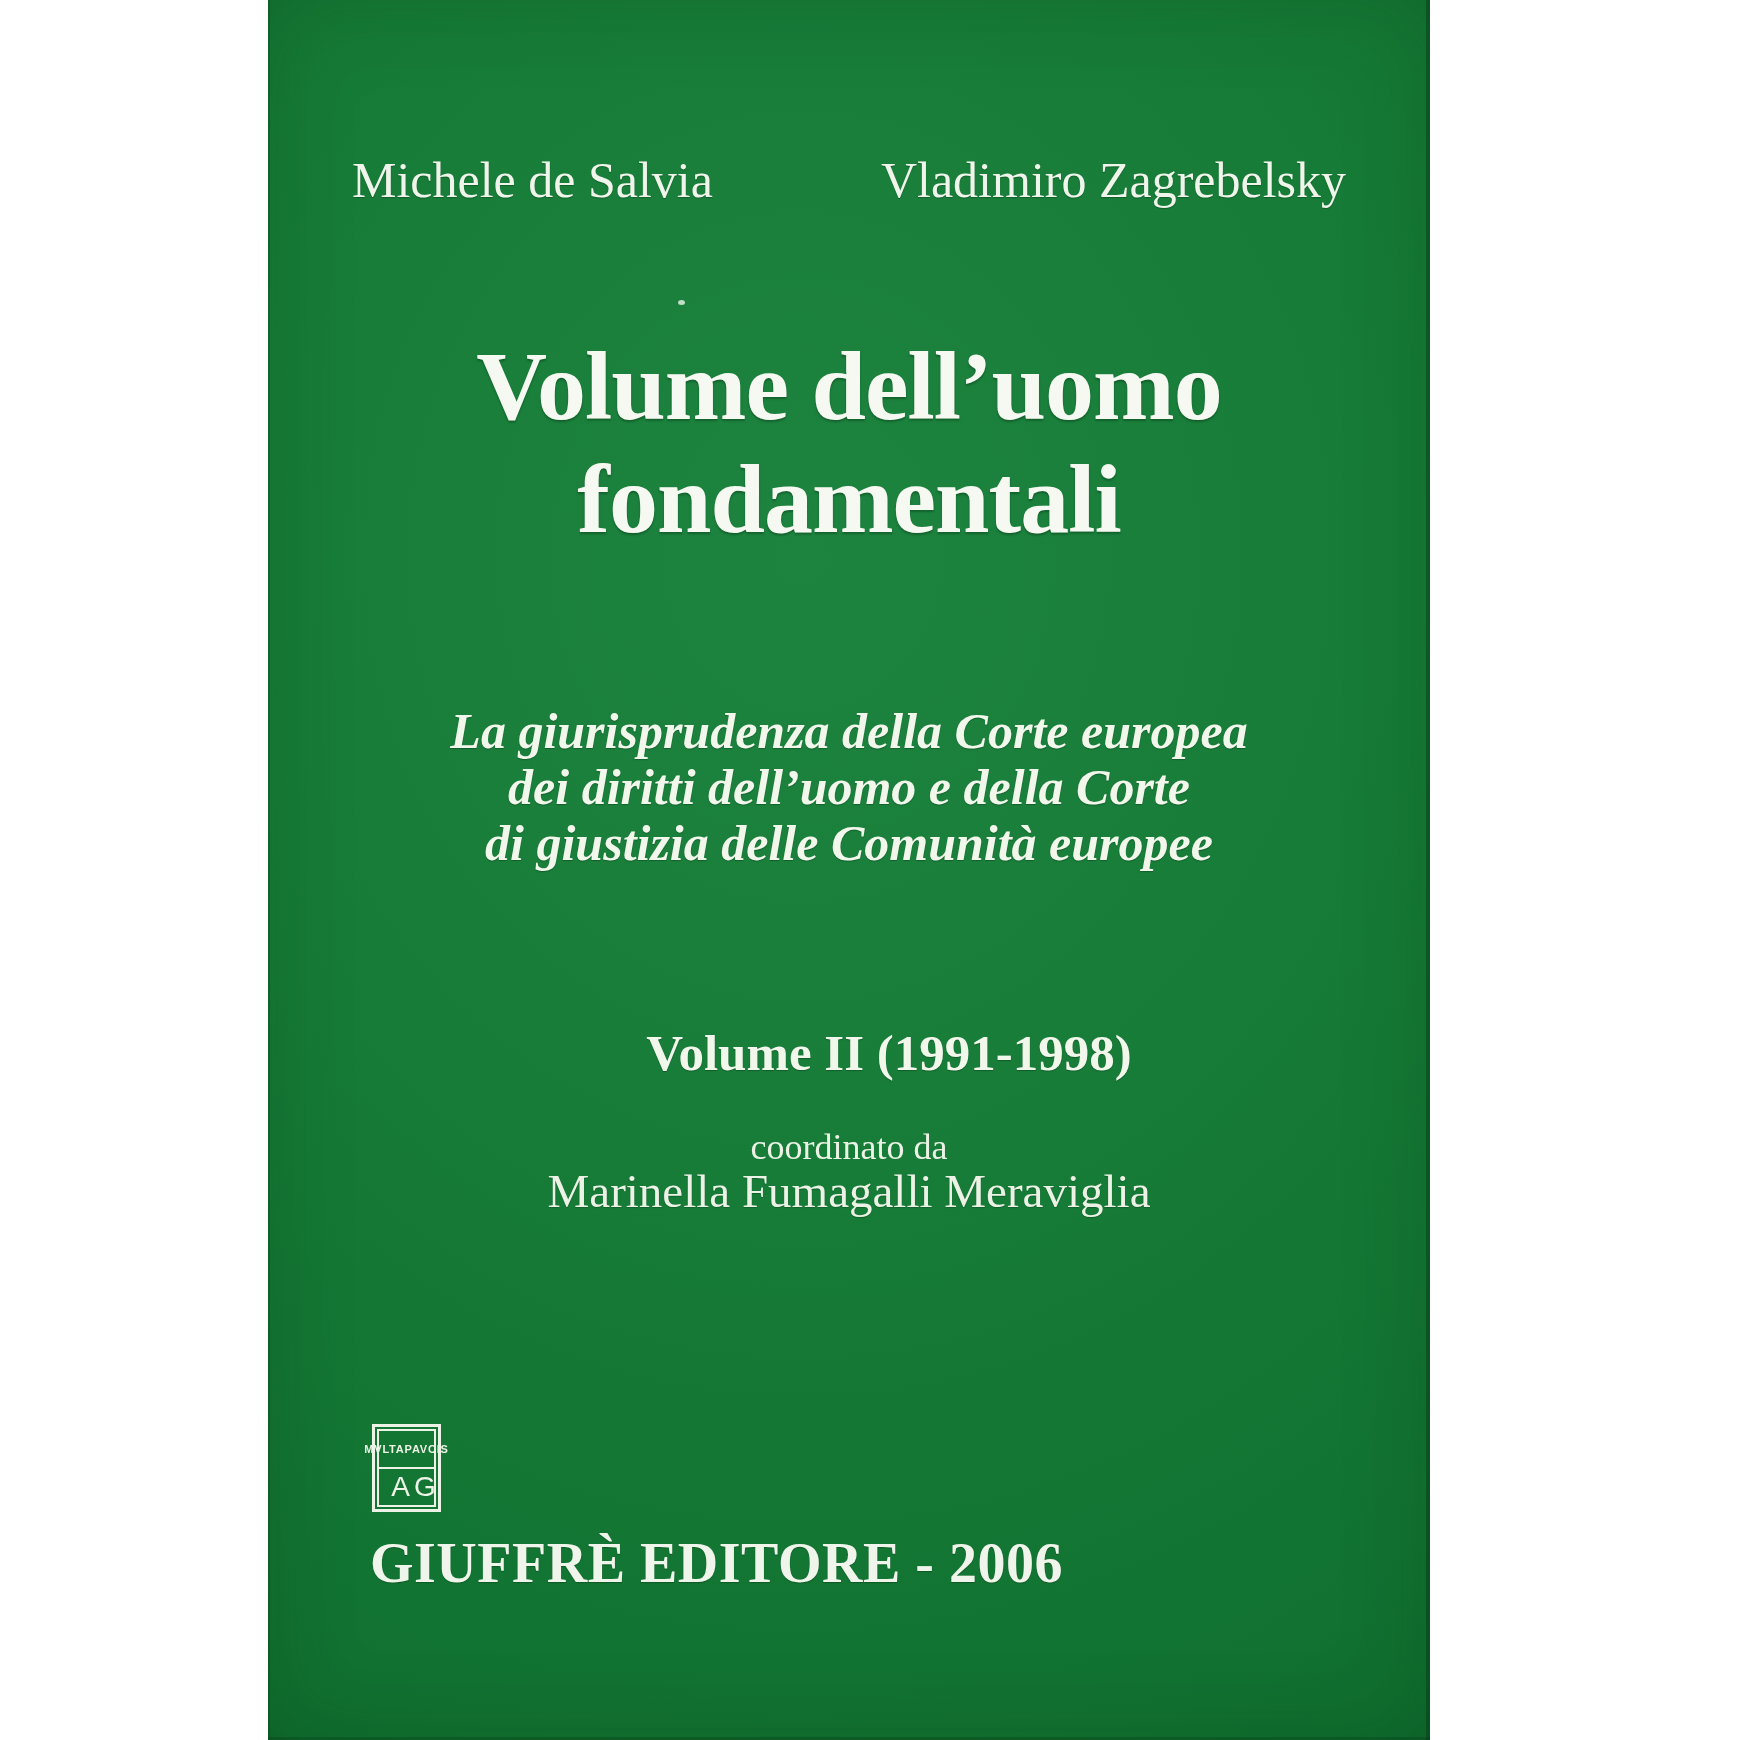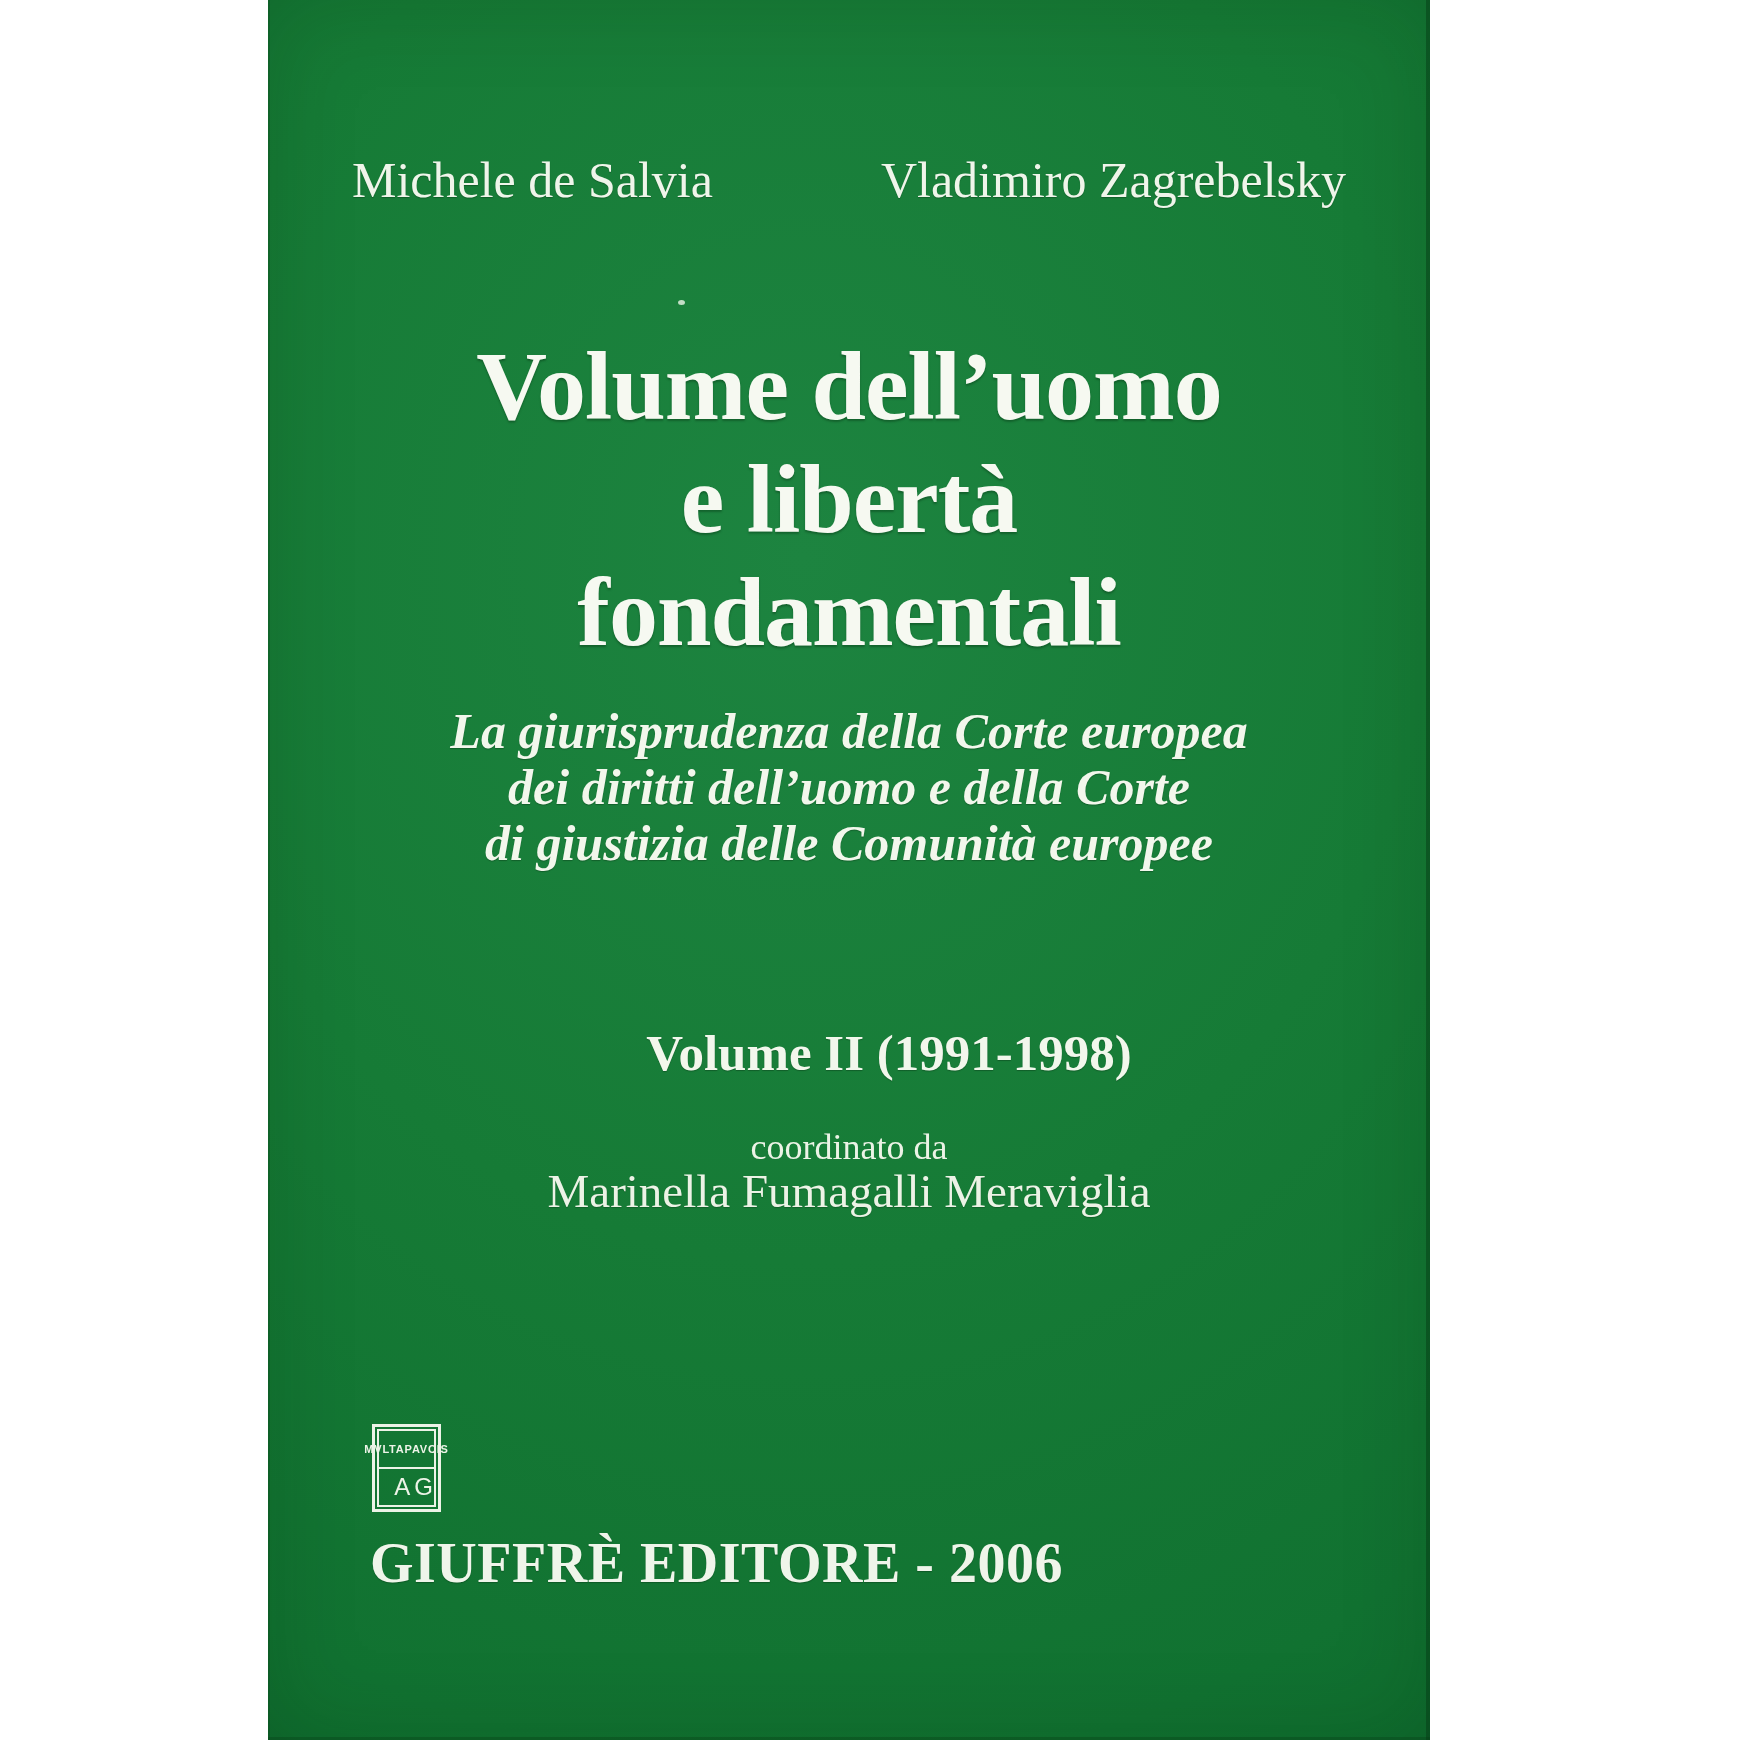--- a/index.html
+++ b/index.html
@@ -113,21 +113,21 @@
     font-weight: bold;
     line-height: 13px;
     letter-spacing: 0.8px;
   }
   .logo-monogram {
     height: 36px;
     border-top: 2px solid #edf3e7;
     display: flex;
     align-items: center;
     justify-content: center;
-    font-size: 24px;
+    font-size: 28px;
     line-height: 28px;
     letter-spacing: 4px;
     padding-left: 18px;
   }
   .publisher {
     position: absolute;
     left: 102px;
     top: 1536px;
     font-size: 56px;
     line-height: 54px;
@@ -155,21 +155,20 @@
 
     <div class="row authors">
       <span>Michele de Salvia</span>
       <span>Vladimiro Zagrebelsky</span>
     </div>
 
     <div class="speck"></div>
 
     <div class="row title">
       <div>Volume dell’uomo</div>
-      <div>e libertà</div>
       <div>fondamentali</div>
     </div>
 
     <div class="row subtitle">
       <div>La giurisprudenza della Corte europea</div>
       <div>dei diritti dell’uomo e della Corte</div>
       <div>di giustizia delle Comunità europee</div>
     </div>
 
     <div class="row volume">Volume II (1991-1998)</div>

